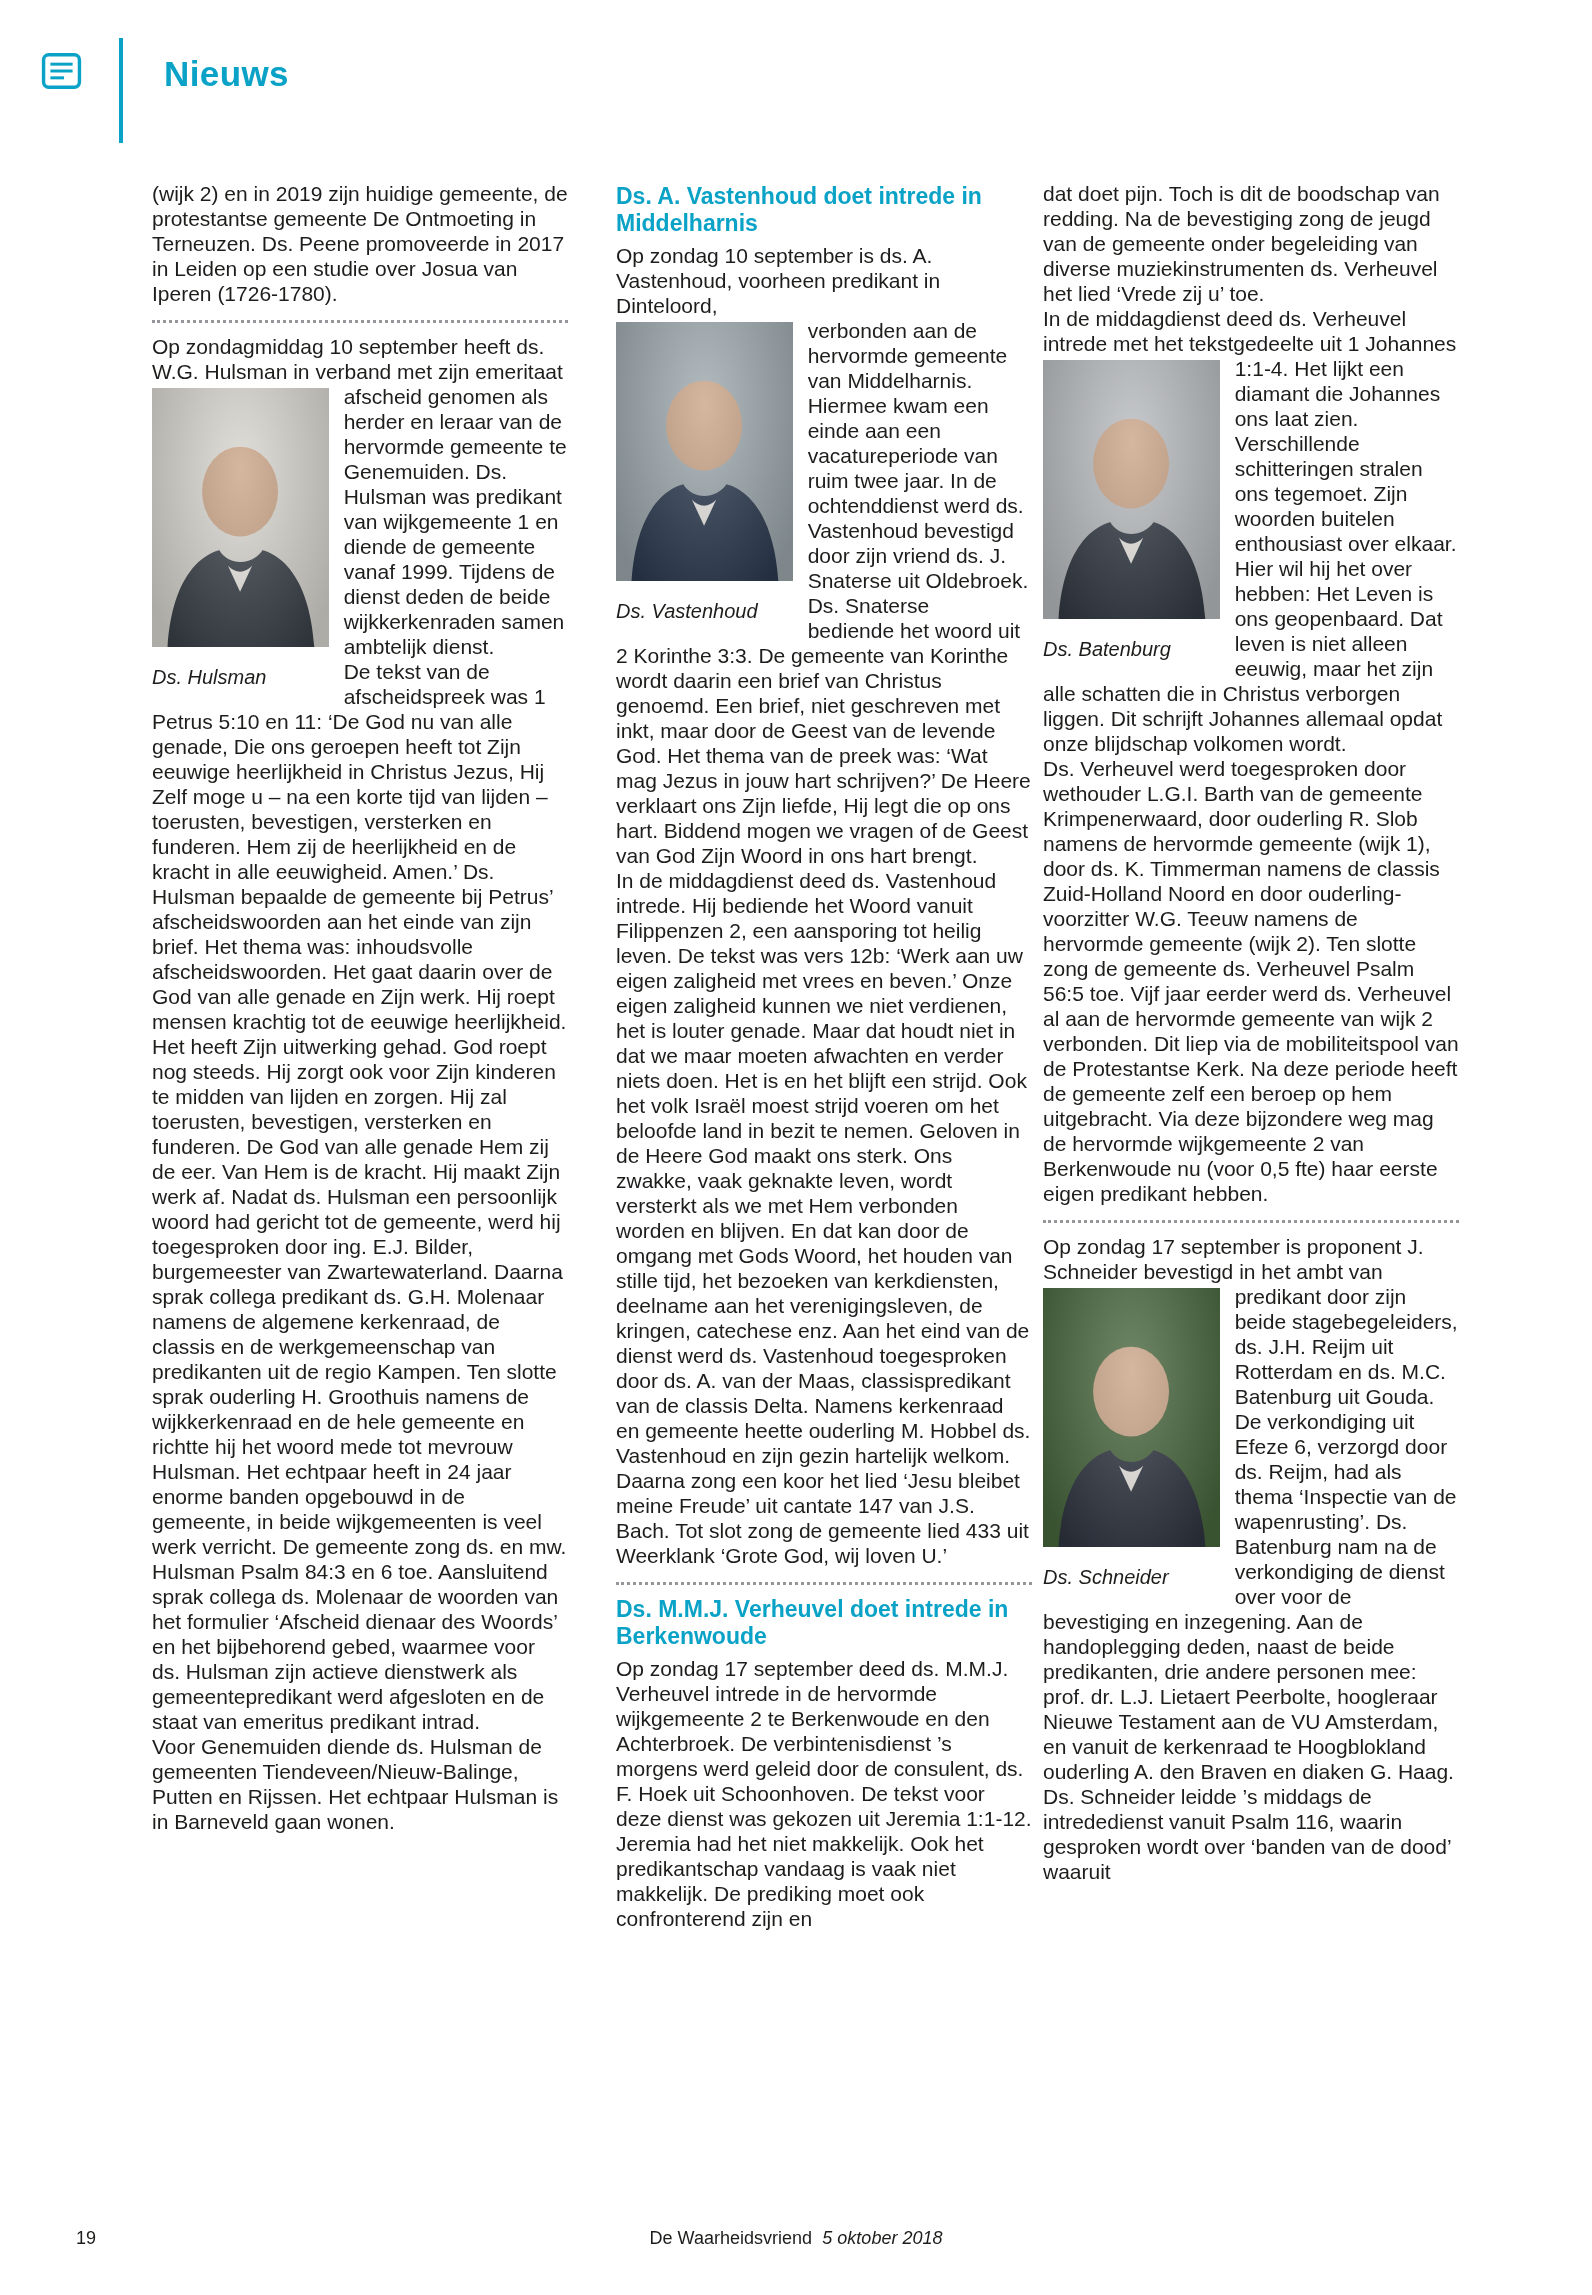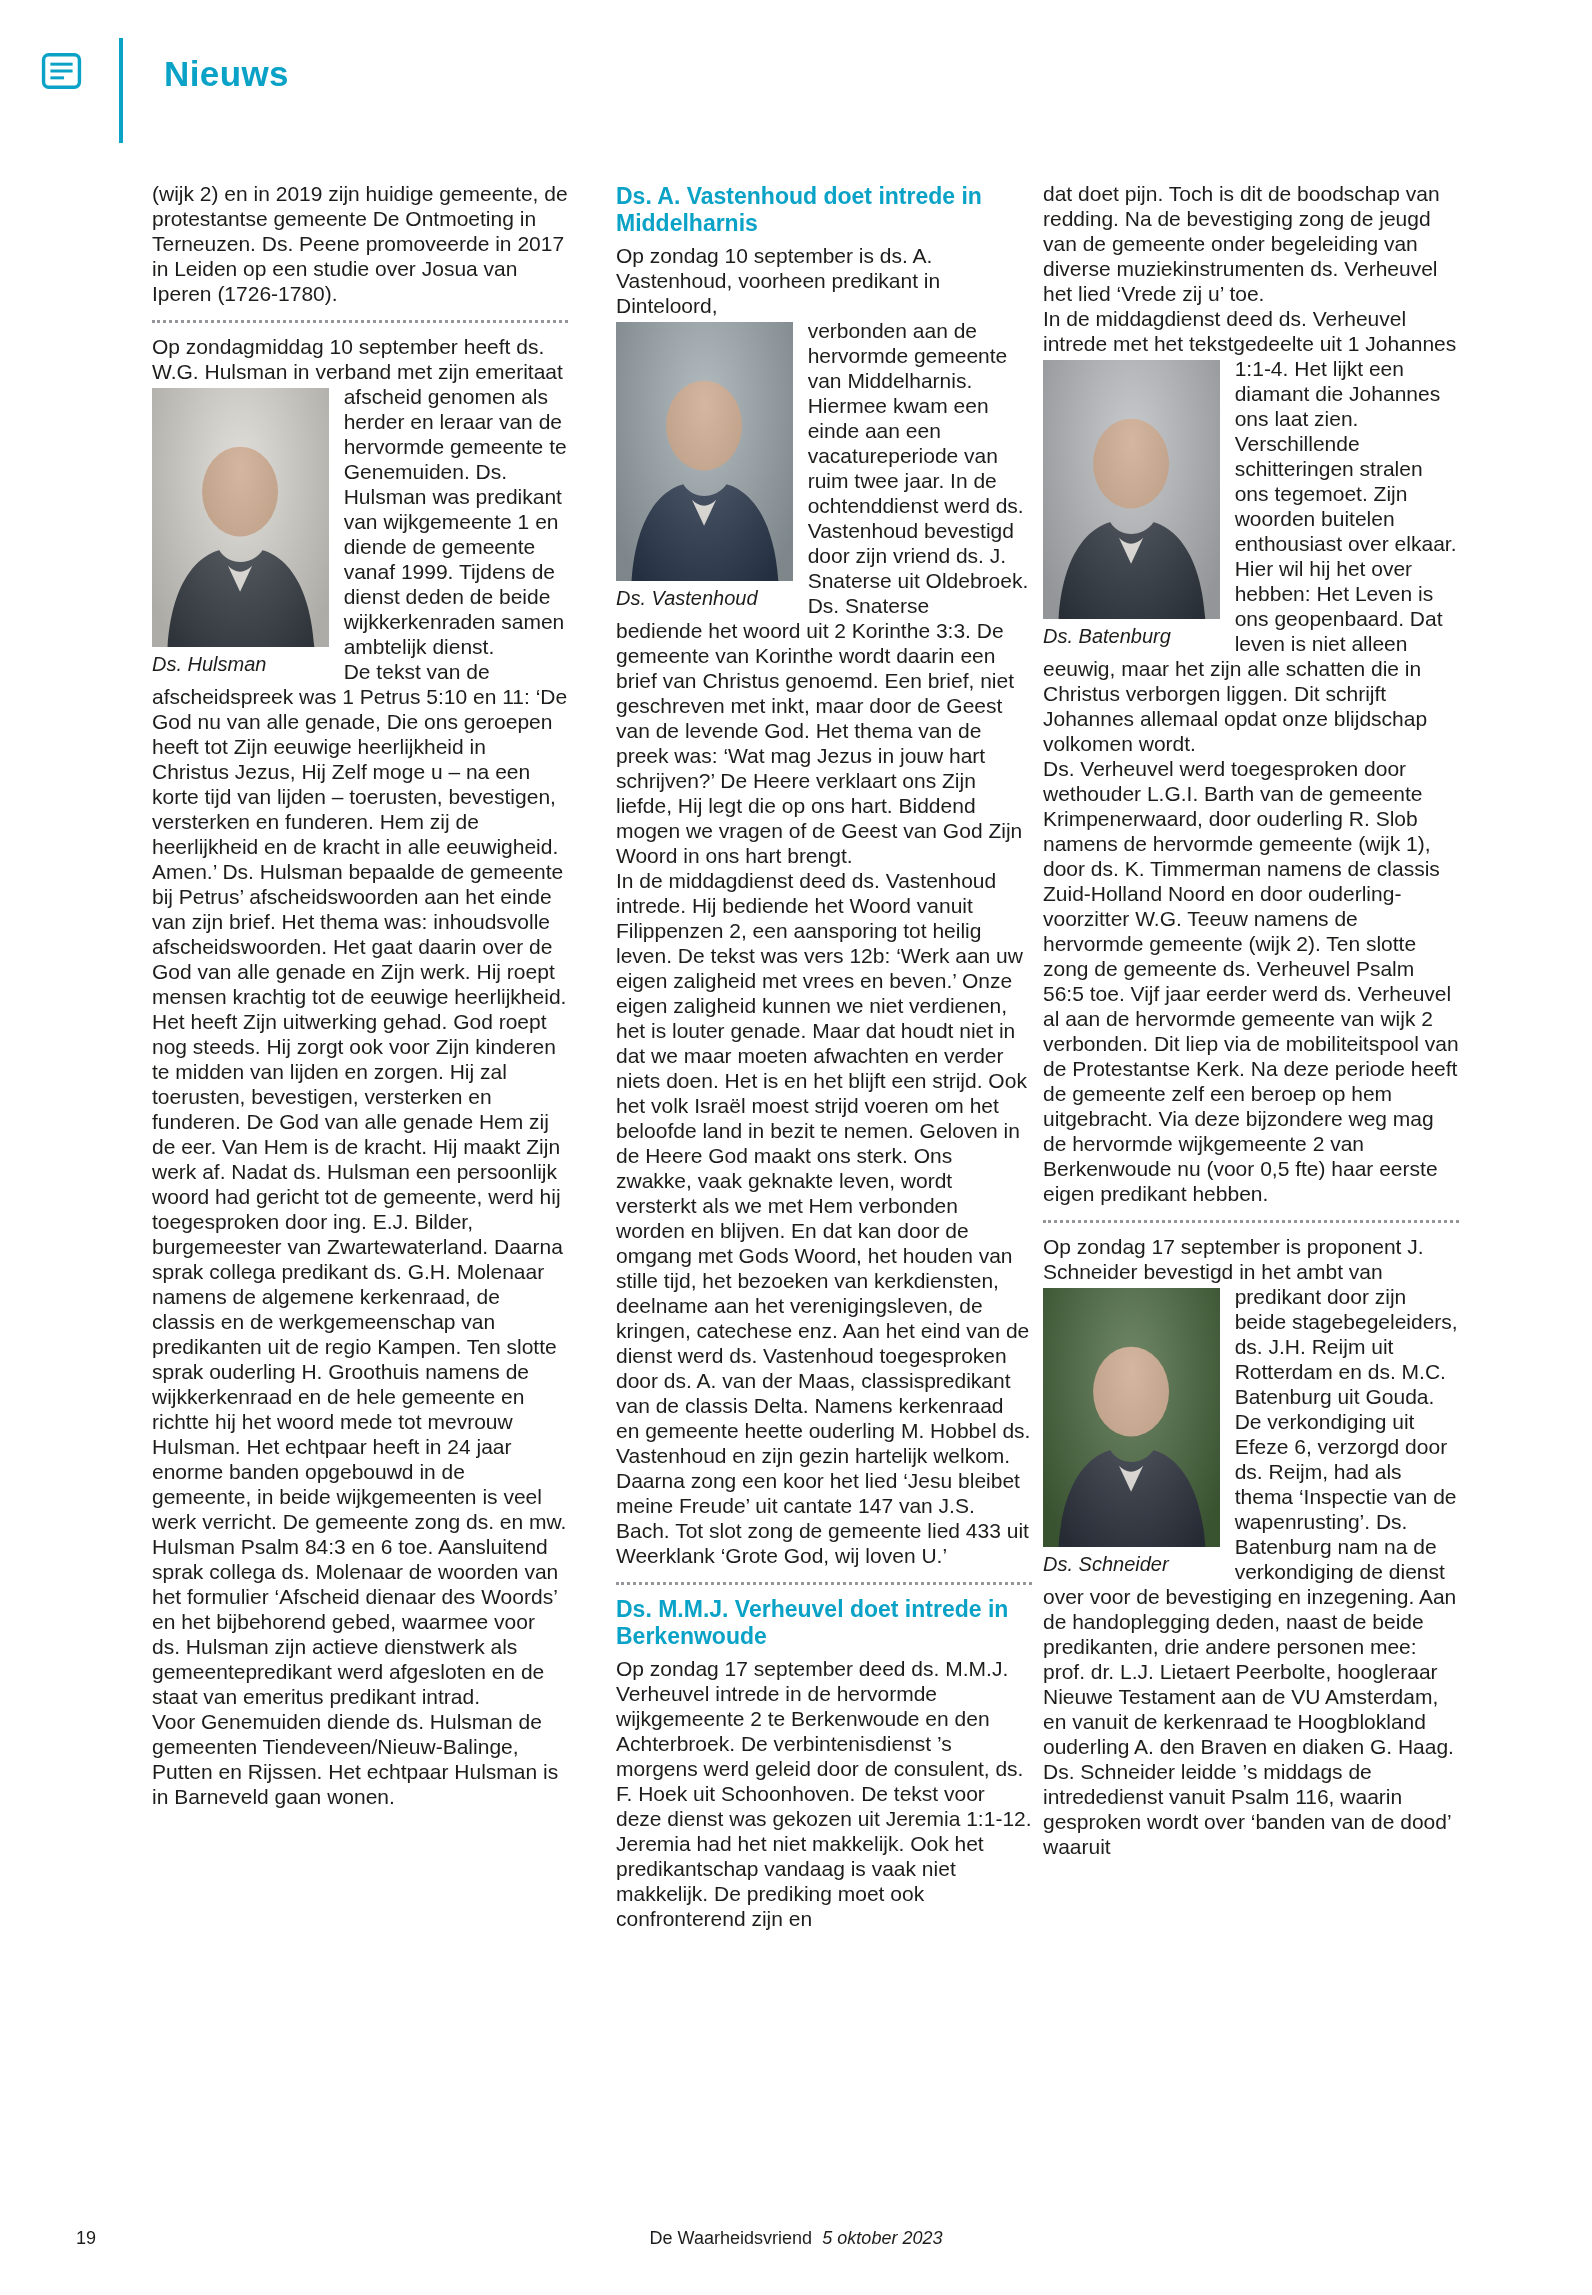--- a/index.html
+++ b/index.html
@@ -18,21 +18,21 @@
   .col1 { left:152px; } .col2 { left:616px; } .col3 { left:1043px; }
   .body { font-size:21px; line-height:25px; text-align:left; }
   .head { font-size:23px; line-height:27px; font-weight:700; color:var(--accent); margin:1.7px 0 6px; }
   .dotsep { border:0; border-top:3.5px dotted #96969a; margin:14px 0 11.2px; width:100%; }
   
   .photo { float:left; width:177px; margin:4.3px 14.7px 2.6px 0; }
   .photo-canvas { position:relative; width:177px; height:259px; overflow:hidden; }
   .photo-canvas svg { position:absolute; inset:0; width:100%; height:100%; }
   .photo-canvas::after { content:""; position:absolute; inset:0;
     background:radial-gradient(ellipse at 50% 32%, rgba(255,255,255,0.22), rgba(0,0,0,0.20) 88%); }
-  .cap { font-style:italic; font-size:20px; line-height:23px; padding-top:6px; color:#1d1d1b; }
+  .cap { font-style:italic; font-size:20px; line-height:23px; padding-top:19px; color:#1d1d1b; }
   
   .footer { position:absolute; left:0; right:0; top:2228px; height:35px; }
   .page-num { position:absolute; left:76px; top:0; font-size:18px; }
   .footer-center { text-align:center; font-size:18px; }
   .fm { font-weight:400; }
   .fd { font-style:italic; margin-left:10.4px; }
 </style>
 </head>
 <body>
 
@@ -135,18 +135,18 @@
         </figure>
         <span>predikant door zijn beide stagebegeleiders, ds. J.H. Reijm uit Rotterdam en ds. M.C. Batenburg uit Gouda. De verkondiging uit Efeze 6, verzorgd door ds. Reijm, had als thema ‘Inspectie van de wapenrusting’. Ds. Batenburg nam na de</span>
       </div>
       <div class="body"><span>verkondiging de dienst over voor de bevestiging en inzegening. Aan de handoplegging deden, naast de beide predikanten, drie andere personen mee: prof. dr. L.J. Lietaert Peerbolte, hoogleraar Nieuwe Testament aan de VU Amsterdam, en vanuit de kerkenraad te Hoogblokland ouderling A. den Braven en diaken G. Haag. Ds. Schneider leidde ’s middags de intrededienst vanuit Psalm 116, waarin gesproken wordt over ‘banden van de dood’ waaruit</span></div>
     </section>
   </div>
 
   <div class="footer">
     <span class="page-num">19</span>
     <div class="footer-center">
-      <span class="fm">De Waarheidsvriend</span><span class="fd">5 oktober 2023</span>
+      <span class="fm">De Waarheidsvriend</span><span class="fd">5 oktober 2018</span>
     </div>
   </div>
 
 </div>
 
 
 </body></html>

